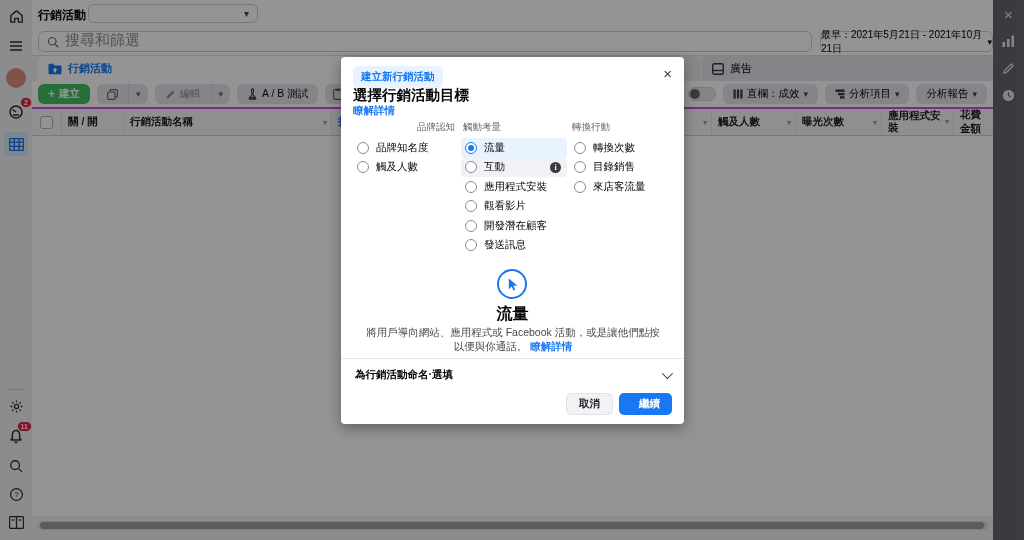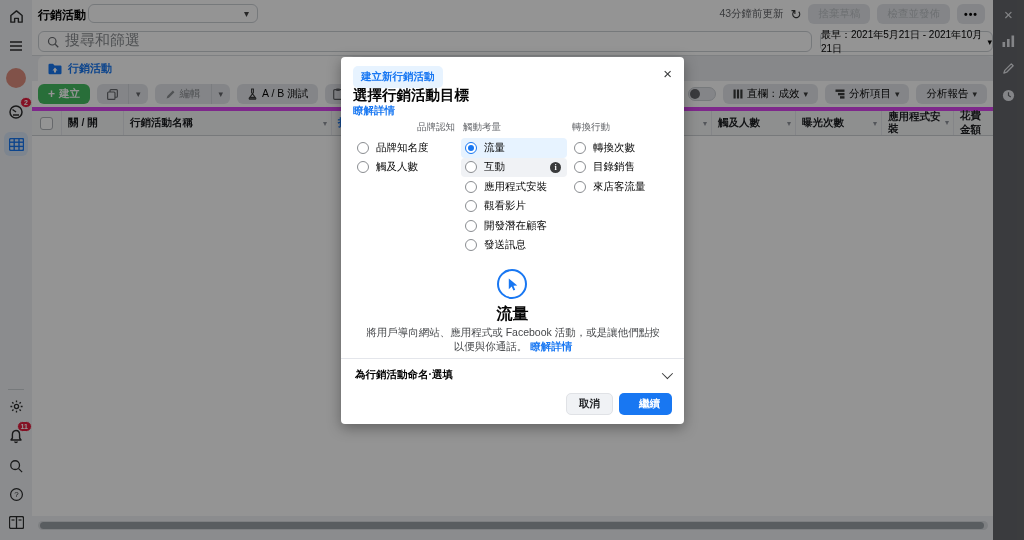--- a/index.html
+++ b/index.html
@@ -47,21 +47,21 @@
   
   .toolbar { position:absolute; left:32px; top:81px; width:961px; height:26px; background:#fff; display:flex; align-items:center; padding:0 6px; gap:7px; }
   .seg { display:flex; }
   .seg .btn:first-child { border-radius:6px 0 0 6px; }
   .seg .btn:last-child { border-radius:0 6px 6px 0; border-left:1px solid #d3d6db; }
   .toolbar .spacer { flex:1; }
   .toggle { width:28px; height:14px; background:#E4E6EB; border:1px solid #ccd0d5; border-radius:8px; position:relative; cursor:pointer; }
   .toggle .knob { position:absolute; left:1px; top:1px; width:10px; height:10px; border-radius:50%; background:#65676B; }
 
   
-  .thead { position:absolute; left:32px; top:107px; width:961px; height:29px; background:#F5F6F7; border-top:4px solid #d946ef; border-bottom:1px solid #ced0d4; display:flex; font-size:10.5px; color:#1c1e21; }
+  .thead { position:absolute; left:32px; top:107px; width:961px; height:29px; background:#F5F6F7; border-top:2px solid #d946ef; border-bottom:1px solid #ced0d4; display:flex; font-size:10.5px; color:#1c1e21; }
   .th { border-right:1px solid #e4e6eb; display:flex; align-items:center; padding:0 6px; position:relative; font-weight:bold; }
   .th .sort { position:absolute; right:4px; color:#90949c; font-size:8px; }
   .th-check { width:30px; justify-content:center; }
   .checkbox { width:13px; height:13px; border:1px solid #b0b3b8; border-radius:3px; background:#fff; }
   .tbody { position:absolute; left:32px; top:136px; width:961px; height:380px; background:#fff; }
 
   
   .hscroll { position:absolute; left:38px; top:521px; width:950px; height:9px; background:#DADDE1; border-radius:5px; }
   .hscroll .thumb { position:absolute; left:2px; top:1px; width:944px; height:7px; background:#9aa0a6; border-radius:4px; }
 
@@ -99,29 +99,20 @@
 </head>
 <body>
 
 <div id="app">
 
   <div class="topbar">
     <span class="app-title">行銷活動</span>
     <div class="campaign-select">
       <span class="caret">▾</span>
     </div>
-    <div class="top-right">
-      <span class="updated">43分鐘前更新</span>
-      <span class="icon-plain">↻</span>
-      <span class="btn disabled">捨棄草稿</span>
-      <span class="btn disabled">檢查並發佈</span>
-      <span class="btn" style="padding:0 7px;">
-        <span style="letter-spacing:1px;font-weight:bold;">•••</span>
-      </span>
-    </div>
     <div class="search-row">
       <div class="search-box">
         <svg width="12" height="12" viewBox="0 0 16 16">
             <circle cx="7" cy="7" r="5" fill="none" stroke="#65676B" stroke-width="1.6"></circle>
             <line x1="11" y1="11" x2="15" y2="15" stroke="#65676B" stroke-width="1.6"></line>
           </svg>
         <input type="text" placeholder="搜尋和篩選" style="">
       </div>
       <div class="date-btn">
         <span>最早：2021年5月21日 - 2021年10月21日</span>
@@ -222,20 +213,27 @@
 
   <div class="tabs">
     <div class="tab active" style="width:318px;">
       <svg width="14" height="12" viewBox="0 0 14 12">
           <path d="M0.5 2 a1.2 1.2 0 0 1 1.2-1.2 H5 L6.5 2.4 H12.3 a1.2 1.2 0 0 1 1.2 1.2 V10 a1.2 1.2 0 0 1 -1.2 1.2 H1.7 A1.2 1.2 0 0 1 0.5 10 Z" fill="#1877F2"></path>
           <path d="M7 4.5 L9.5 7.5 H8 V9.5 H6 V7.5 H4.5 Z" fill="#fff"></path>
         </svg>
       <span>行銷活動</span>
     </div>
     <div class="tab-spacer"></div>
+    <div class="tab" style="width:291px;">
+      <svg width="12" height="12" viewBox="0 0 12 12">
+          <rect x="0.7" y="0.7" width="10.6" height="10.6" rx="1.5" fill="none" stroke="#3a3b3c" stroke-width="1.4"></rect>
+          <line x1="0.7" y1="7.5" x2="11.3" y2="7.5" stroke="#3a3b3c" stroke-width="1.4"></line>
+        </svg>
+      <span>廣告</span>
+    </div>
   </div>
 
   <div class="toolbar">
     <span class="btn" style="background:#45BD62;color:#fff;font-weight:bold;">
       <span style="font-size:12px;">+</span>
       <span>建立</span>
     </span>
     <span class="seg">
       <span class="btn">
         <svg width="11" height="11" viewBox="0 0 12 12">

